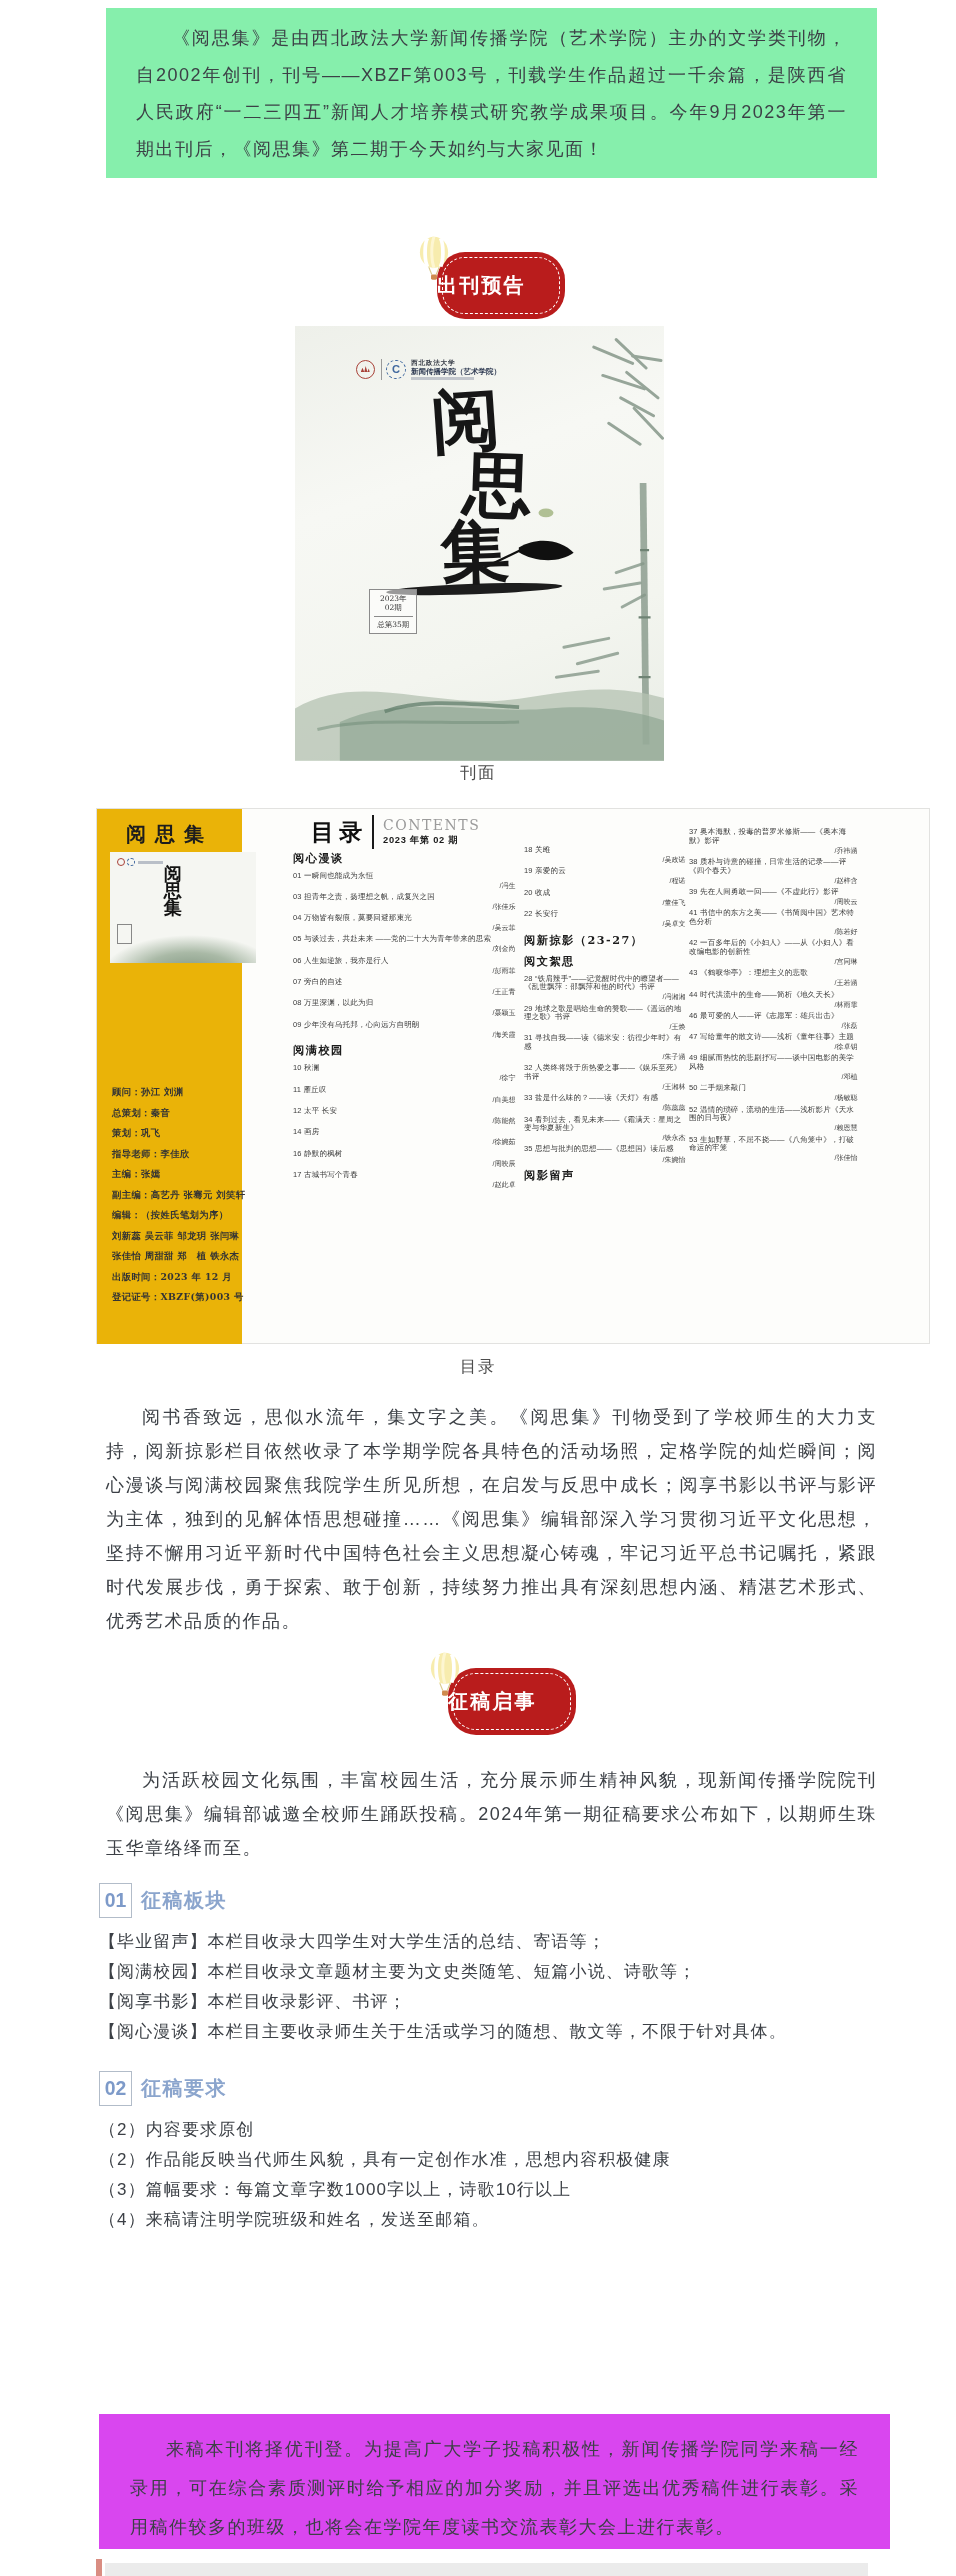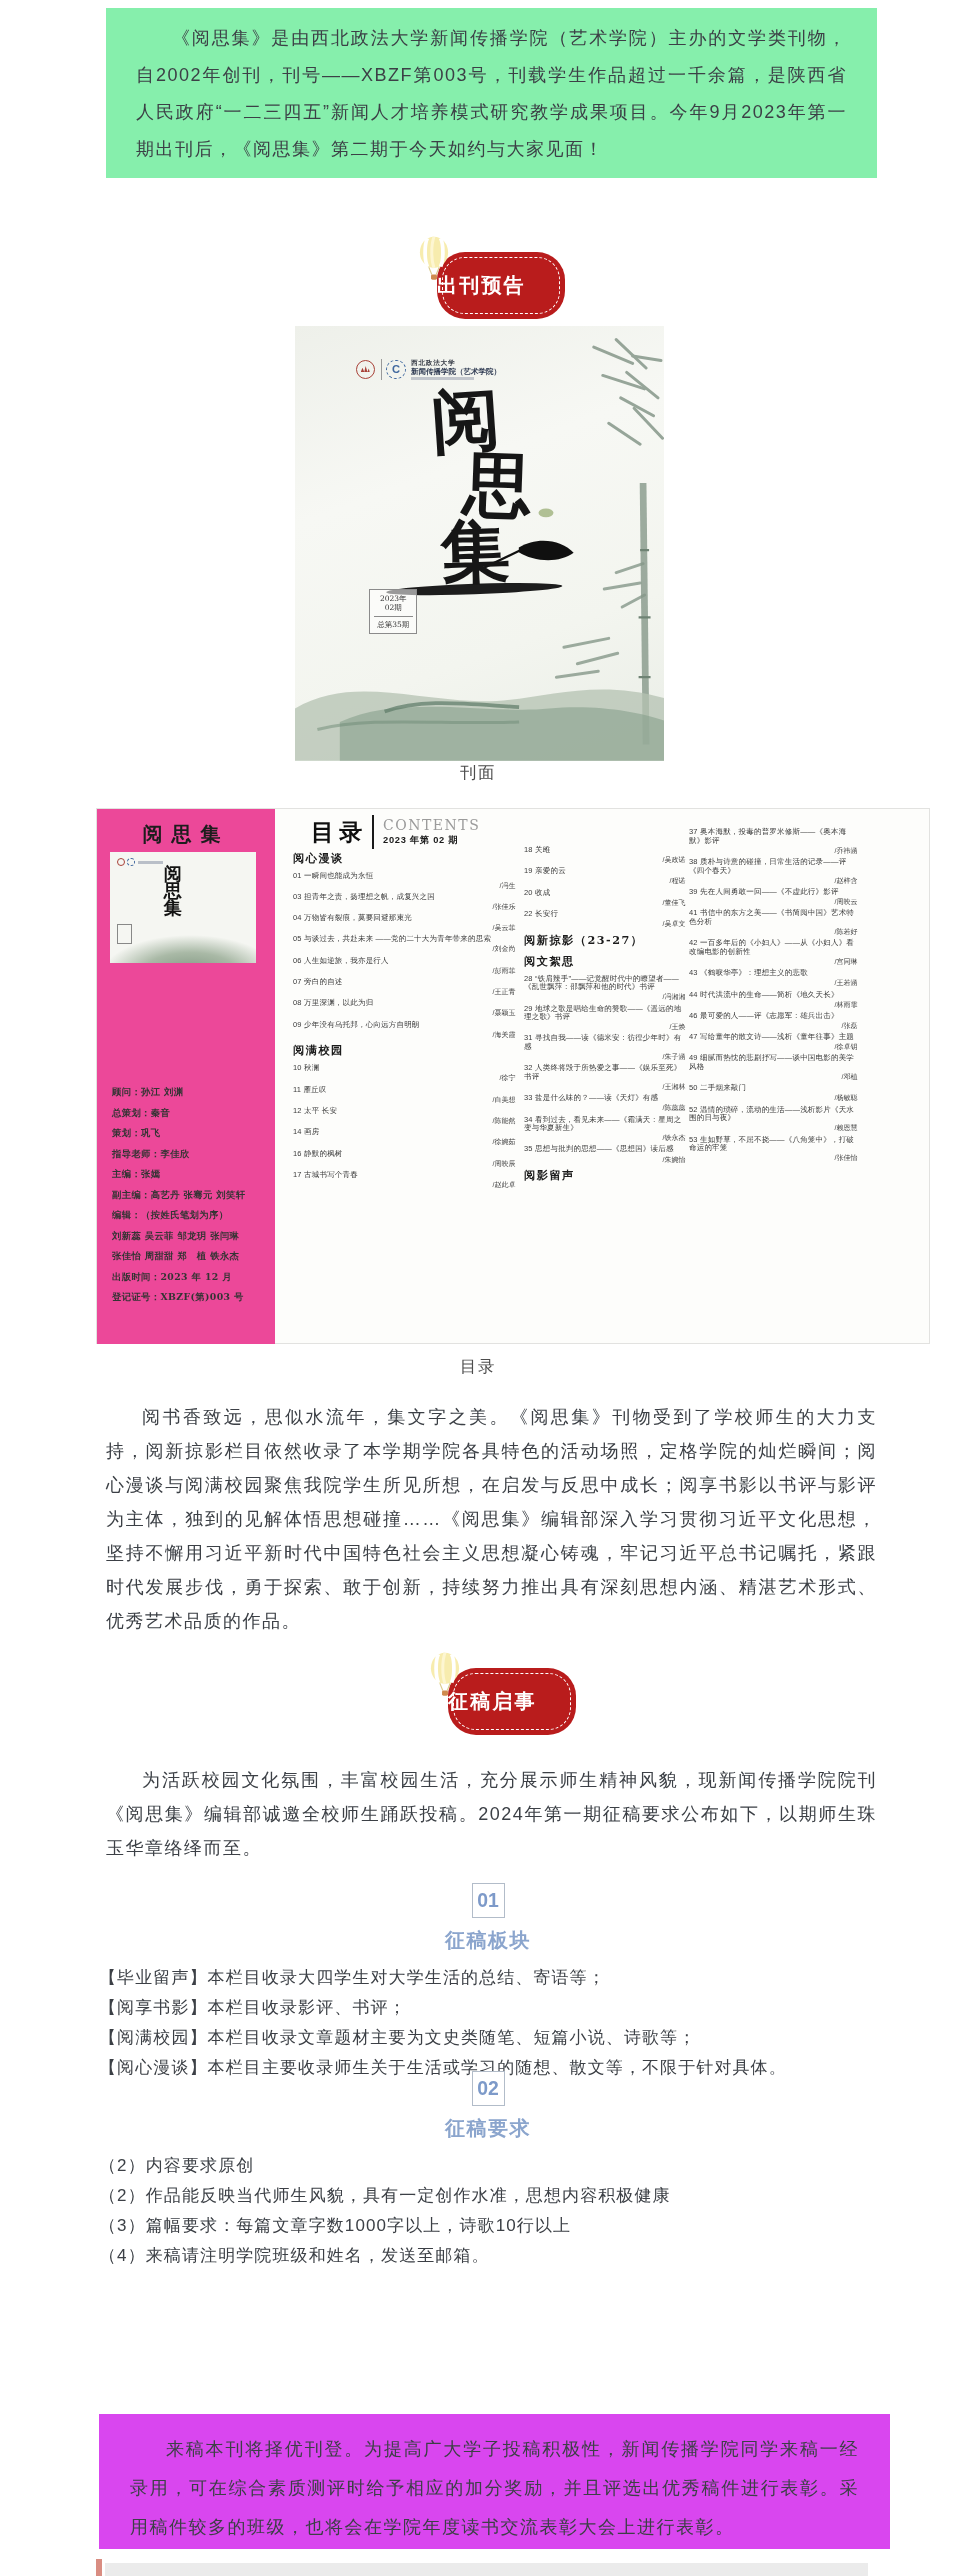--- a/index.html
+++ b/index.html
@@ -41,21 +41,21 @@
   .cv-title .c2{margin-left:22.4px;transform:rotate(2deg);}
   .cv-title .c3{margin-left:0px;transform:rotate(-2deg);}
   .issue-box{position:absolute;left:74px;top:263px;width:42px;border:0.7px solid #8b8b8b;background:rgba(255,255,255,.55);
              text-align:center;font-family:"DejaVu Serif",serif;color:#333;padding:3.7px 2.2px;}
   .ib-l{font-size:7.5px;line-height:9.7px;}
   .ib-hr{border-top:0.7px solid #8b8b8b;margin:3px 1.5px;}
   .caption{position:absolute;left:0;width:956px;text-align:center;font-size:16.4px;color:#4c4c4c;letter-spacing:1.5px;}
   
   .toc{position:absolute;left:96px;top:808px;width:834px;height:536px;background:#fdfdfb;
        border:0.7px solid #e2e2e0;box-sizing:border-box;}
-  .graypage{position:absolute;left:0;top:0;width:178px;height:535px;background:#ec4899;}
+  .graypage{position:absolute;left:0;top:0;width:145px;height:535px;background:#eab308;}
   .gp-title{margin-top:12px;text-align:center;font-size:20px;font-weight:900;color:#1d1d1d;letter-spacing:9px;
             font-family:"DejaVu Serif",serif;}
   .thumb{position:absolute;left:12.7px;top:43px;width:146px;height:111px;background:#f5f6f2;overflow:hidden;}
   .thumb .tt{position:absolute;left:54px;top:13.4px;font-family:"DejaVu Serif",serif;font-weight:900;
              font-size:18px;line-height:17px;color:#141414;width:19.4px;}
   .thumb .tdots{position:absolute;left:7.5px;top:6px;display:flex;gap:2.2px;align-items:center;}
   .thumb .d1{width:6px;height:6px;border-radius:50%;border:0.7px solid #a84138;}
   .thumb .d2{width:6px;height:6px;border-radius:50%;border:0.7px dashed #41699f;}
   .thumb .dbar{width:25.4px;height:3px;background:#b9bfc8;}
   .thumb .green{position:absolute;left:0;bottom:-10.5px;width:100%;height:39px;
@@ -73,21 +73,21 @@
   .colA{left:196px;top:37px;width:224px;}
   .colB{left:427px;top:9px;width:163px;margin-top:28px;}
   .colC{left:592px;top:19.4px;width:170px;}
   .sec-h{font-size:11.2px;font-weight:900;color:#1c1c1c;letter-spacing:1.5px;margin:4.5px 0 6px 0;
          font-family:"DejaVu Serif",serif;}
   .e{margin-bottom:3px;}
   .e .t{display:block;line-height:8.6px;letter-spacing:0.2px;}
   .e .a{display:block;text-align:right;font-size:7px;color:#3f3f3f;line-height:8.2px;margin:1.5px 1.5px 2.2px 0;}
   
   .sec{position:absolute;left:99px;width:778px;}
-  .sec-head{display:flex;align-items:center;gap:9px;flex-direction:column;}
+  .sec-head{display:flex;align-items:center;gap:9px;}
   .num-box{width:31px;height:33px;border:0.7px solid #b2bcc9;color:#7d9ac9;font-size:19.4px;font-weight:bold;
            display:flex;align-items:center;justify-content:center;background:#fff;}
   .sec-title{font-size:20px;font-weight:bold;color:#8ba5cd;letter-spacing:1.5px;}
   .sec-items{margin-top:9px;font-size:17px;line-height:30px;letter-spacing:1.1px;color:#3c4046;}
   
   .strip{position:absolute;left:105px;top:2563px;width:763px;height:12.7px;background:#ebebeb;}
   .strip-red{position:absolute;left:96px;top:2559px;width:6px;height:17px;background:#d98d82;}
 </style>
 </head>
 <body>
@@ -400,22 +400,22 @@
     <div class="para tight">为活跃校园文化氛围，丰富校园生活，充分展示师生精神风貌，现新闻传播学院院刊《阅思集》编辑部诚邀全校师生踊跃投稿。2024年第一期征稿要求公布如下，以期师生珠玉华章络绎而至。</div>
   </div>
 
   <div class="sec" style="top:1883px;">
     <div class="sec-head">
       <div class="num-box">01</div>
       <div class="sec-title">征稿板块</div>
     </div>
     <div class="sec-items">
       <div>【毕业留声】本栏目收录大四学生对大学生活的总结、寄语等；</div>
+      <div>【阅满校园】本栏目收录文章题材主要为文史类随笔、短篇小说、诗歌等；</div>
       <div>【阅享书影】本栏目收录影评、书评；</div>
-      <div>【阅满校园】本栏目收录文章题材主要为文史类随笔、短篇小说、诗歌等；</div>
       <div>【阅心漫谈】本栏目主要收录师生关于生活或学习的随想、散文等，不限于针对具体。</div>
     </div>
   </div>
 
   <div class="sec" style="top:2071px;">
     <div class="sec-head">
       <div class="num-box">02</div>
       <div class="sec-title">征稿要求</div>
     </div>
     <div class="sec-items">

